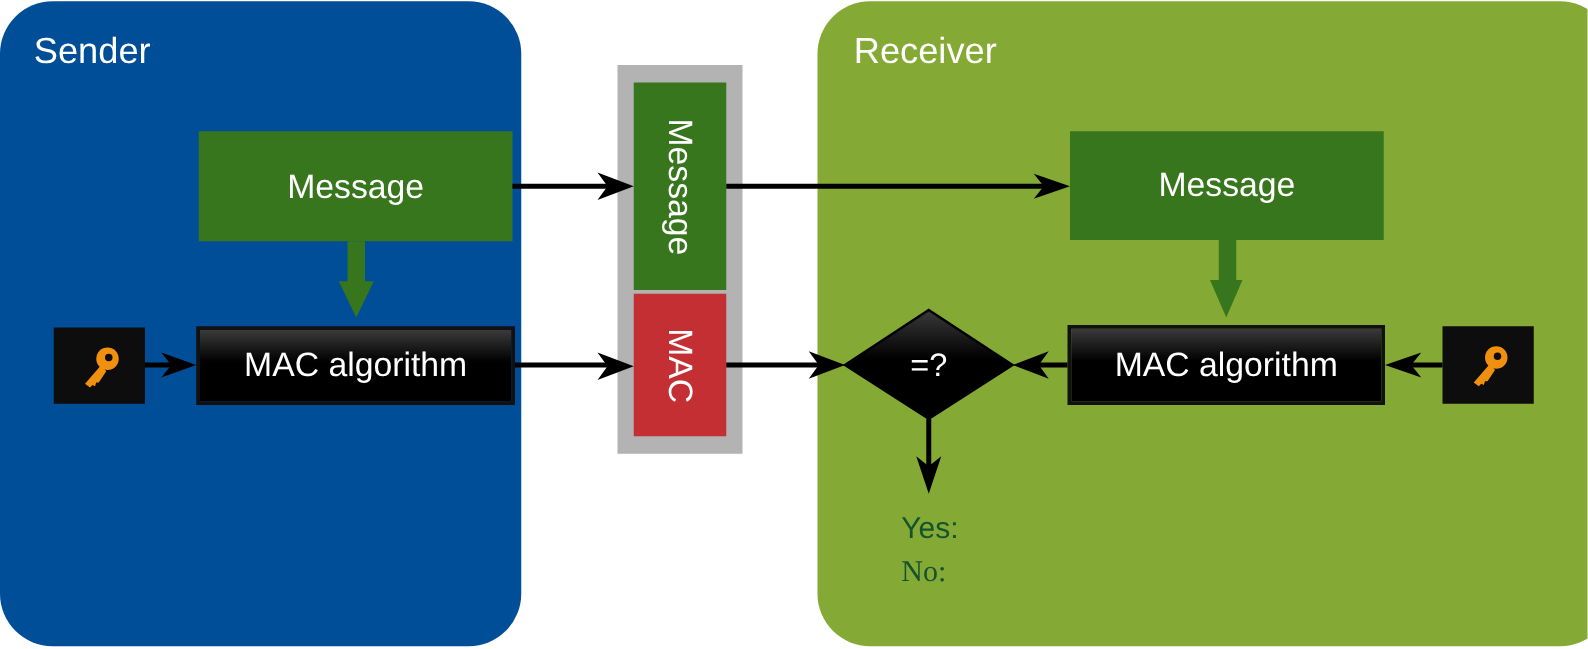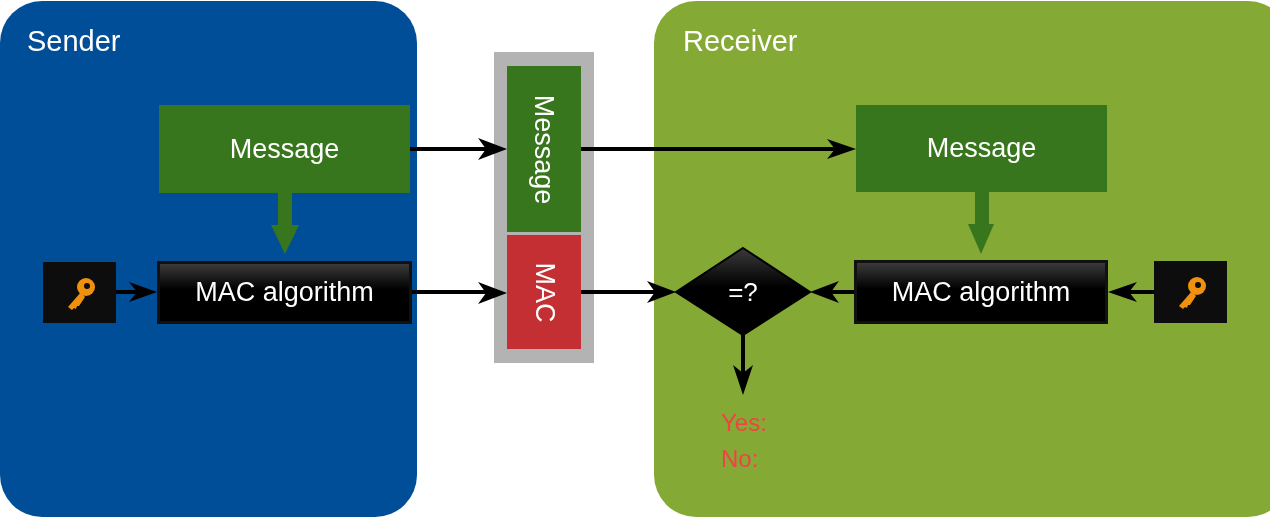--- a/index.html
+++ b/index.html
@@ -19,21 +19,21 @@
   .key-box { background: #0d0d0d; }
   .packet-frame { position: absolute; left: 494px; top: 52px; width: 100px; height: 311px; background: #b3b3b3; }
   .pkt { position: absolute; left: 507px; width: 74px; display: flex; align-items: center; justify-content: center;
          color: #fff; font-size: 27px; }
   .pkt span { display: inline-block; transform: rotate(90deg); white-space: nowrap; }
   .pkt-msg { top: 66px; height: 166px; background: #38761d; }
   .pkt-mac { top: 235px; height: 114px; background: #c32f33; }
   svg.arrows { position: absolute; left: 0; top: 0; width: 1270px; height: 519px; }
   .diamond-label { position: absolute; left: 743px; top: 292px; transform: translate(-50%, -50%);
                    color: #fff; font-size: 26px; }
-  .result { position: absolute; left: 721px; font-size: 24px; color: #ef4444; display: flex; flex-direction: column; }
+  .result { position: absolute; left: 721px; font-size: 24px; color: #14532d; display: flex; flex-direction: column; }
   .result .k { width: 76px; }
 </style>
 </head>
 <body>
 
 <div class="panel sender">
   <div class="panel-title">Sender</div>
 </div>
 
 <div class="panel receiver">
@@ -128,15 +128,15 @@
     <line x1="743" y1="335" x2="743" y2="385" stroke="#000" stroke-width="4"></line>
     <path d="M743 395 L733 365 L743 373 L753 365 Z" fill="#000"></path>
   </g>
 </svg>
 
 <div class="diamond-label">=?</div>
 
 <div class="result" style="top:409px;">
   <span class="k">Yes:</span>
 </div>
-<div class="result" style="top:445px;">
+<div class="result" style="top:445px;font-family:Liberation Serif, serif;">
   <span class="k">No:</span>
 </div>
 
 </body></html>

